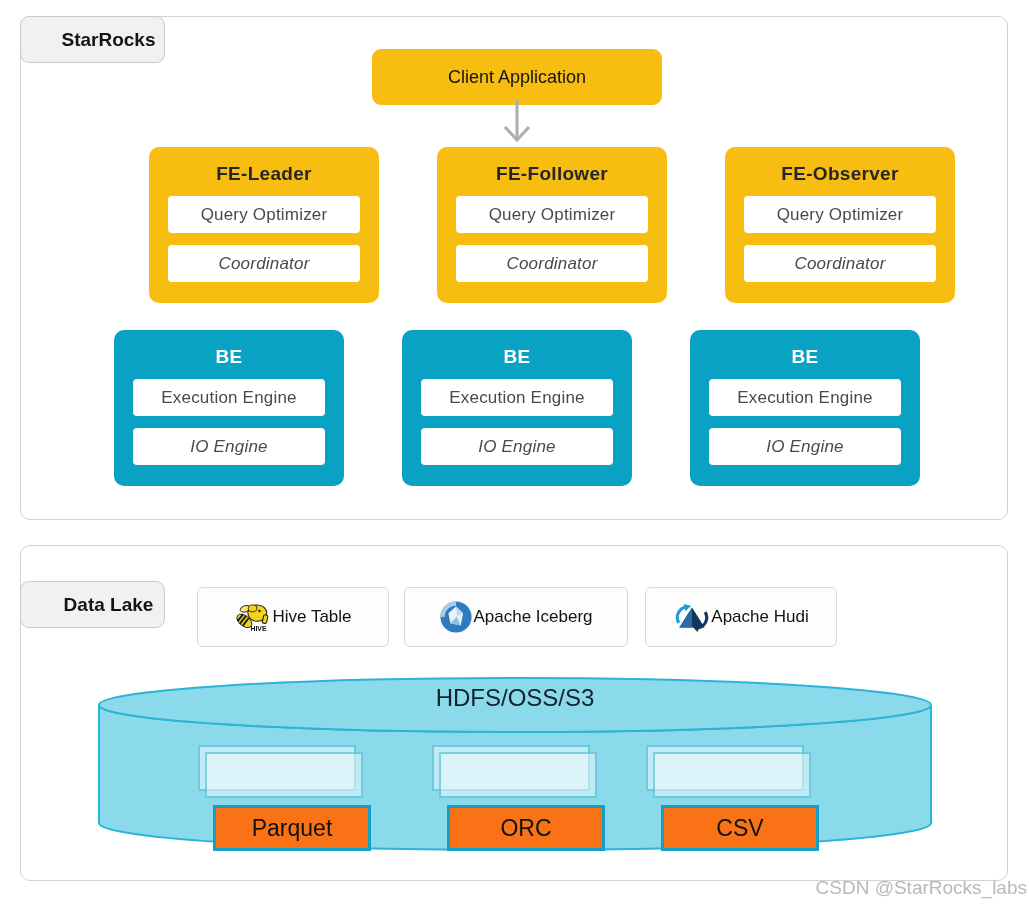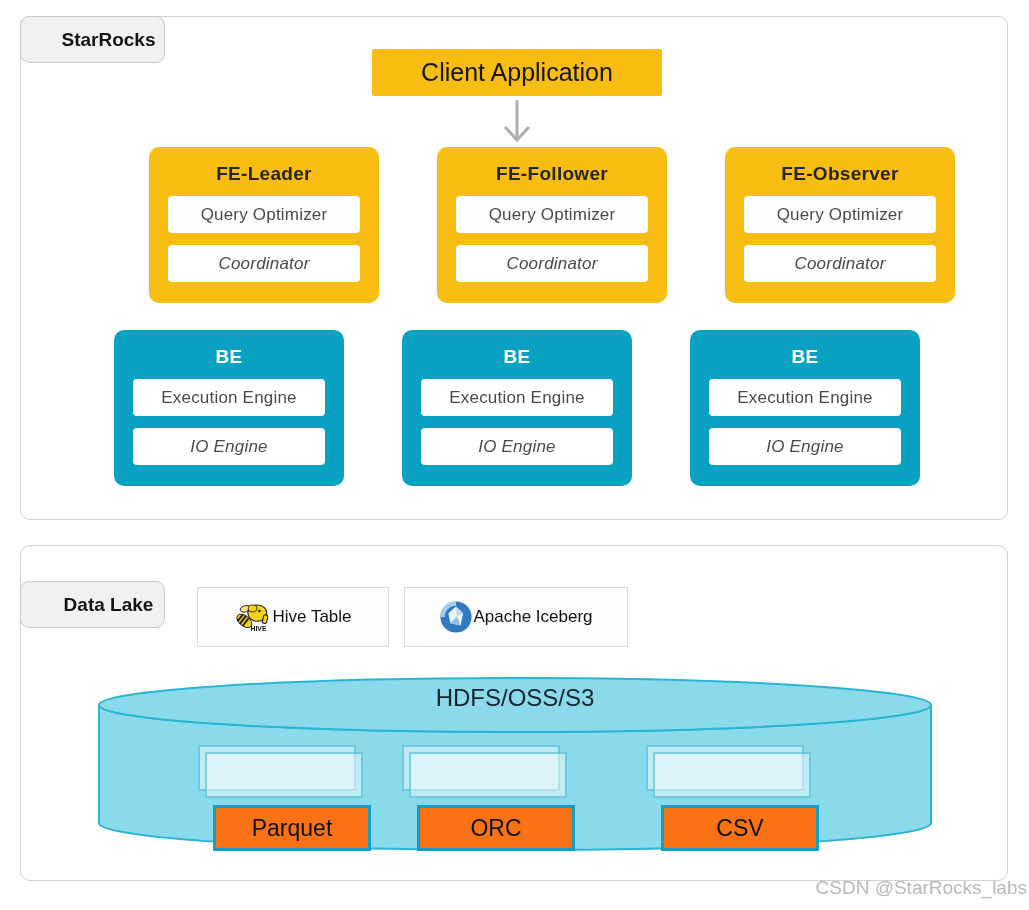--- a/index.html
+++ b/index.html
@@ -15,24 +15,24 @@
   #dl-container{top:545px;height:336px;}
   .section-chip{
     position:absolute;left:20px;width:145px;height:47px;box-sizing:border-box;
     background:var(--chip-bg,#f1f1f2);border:1px solid #c9c9c9;border-radius:9px;
     display:flex;align-items:center;justify-content:center;
     font-size:19px;font-weight:600;color:#141414;z-index:3;padding-left:32px;
   }
   #sr-chip{top:16px;}
   #dl-chip{top:545px;margin-top:36px;}
   #client-box{
-    position:absolute;left:372px;top:49px;width:290px;height:47px;
-    background:var(--fe-yellow,#F7BD11);border-radius:2px;
+    position:absolute;left:372px;top:49px;width:290px;height:56px;
+    background:var(--fe-yellow,#F7BD11);border-radius:9px;
     display:flex;align-items:center;justify-content:center;
-    font-size:25px;font-weight:500;color:#151515;z-index:2;
+    font-size:18px;font-weight:500;color:#151515;z-index:2;
   }
   #down-arrow{position:absolute;left:499px;top:99px;z-index:2;}
   .node{
     position:absolute;width:230px;height:156px;border-radius:10px;box-sizing:border-box;z-index:2;
   }
   .node.fe{background:var(--fe-yellow,#F7BD11);top:147px;margin-left:35px;}
   .node.be{background:var(--be-teal,#0AA2C2);top:330px;padding-left:19px;}
   .node-title{
     position:absolute;top:16px;left:0;right:0;text-align:center;
     font-size:19px;font-weight:600;color:#262626;letter-spacing:.3px;
@@ -41,21 +41,21 @@
   .node-item{
     position:absolute;left:19px;width:192px;height:37px;background:#ffffff;border-radius:4px;
     display:flex;align-items:center;justify-content:center;
     font-size:17px;font-weight:500;color:var(--item-text,#4a4a4a);letter-spacing:.2px;
   }
   .node-item.i1{top:49px;}
   .node-item.i2{top:98px;font-style:italic;}
   .n-left{left:114px;} .n-mid{left:402px;} .n-right{left:690px;}
   .source-box{
     position:absolute;top:587px;height:60px;box-sizing:border-box;
-    background:#fdfdfe;border:1px solid #d8d8e0;border-radius:1px;
+    background:#fdfdfe;border:1px solid #d8d8e0;border-radius:6px;
     display:flex;align-items:center;justify-content:center;z-index:2;
   }
   #src-hive{left:197px;width:192px;}
   #src-iceberg{left:404px;width:224px;}
   #src-hudi{left:645px;width:192px;}
   .source-label{font-size:17px;font-weight:500;color:#121212;}
   #cylinder{position:absolute;left:96px;top:675px;z-index:1;}
   #hdfs-label{
     position:absolute;left:96px;top:684px;width:838px;text-align:center;
     font-size:24px;font-weight:500;color:#13222a;z-index:2;
@@ -66,21 +66,21 @@
     background:rgba(255,255,255,0.45);border:2.5px solid rgba(32,168,200,0.5);
   }
   .card-ghost.g1{left:0;top:0;}
   .card-ghost.g2{left:7px;top:7px;}
   .card-main{
     position:absolute;left:15px;top:15px;width:158px;height:46px;box-sizing:border-box;
     background:#f97316;border:3px solid var(--card-border,#149FC6);
     display:flex;align-items:center;justify-content:center;
     font-size:23px;font-weight:500;color:#121212;margin-top:45px;
   }
-  #stack-parquet{left:198px;} #stack-orc{left:402px;} #stack-csv{left:646px;}
+  #stack-parquet{left:198px;} #stack-orc{left:432px;} #stack-csv{left:646px;}
   #watermark{
     position:absolute;right:2px;top:877px;font-size:19px;color:var(--watermark-gray,#b9b9b9);z-index:4;
   }
 </style>
 </head>
 <body>
 
 <div id="canvas">
 
   <div id="sr-container" class="container"></div>
@@ -150,20 +150,31 @@
     <svg width="34" height="34" viewBox="0 0 36 36">
       <circle cx="18" cy="18" r="16.5" fill="#2E7BC0"></circle>
       <path d="M1.5,18 A16.5,16.5 0 0 1 18,1.5 L18,6 A12,12 0 0 0 6,18 Z" fill="#A7CDE9"></path>
       <polygon points="18,7 25.5,14 23,27 12,24.5 10,14" fill="#EAF3FB"></polygon>
       <polygon points="18,7 25.5,14 19,17.5" fill="#BBD9EF"></polygon>
       <polygon points="12,24.5 23,27 19,17.5" fill="#8FBFE4"></polygon>
     </svg>
     <span class="source-label">Apache Iceberg</span>
   </div>
 
+  <div id="src-hudi" class="source-box">
+    <svg width="38" height="31" viewBox="0 0 42 34">
+      <polygon points="21,6 35,28 7,28" fill="#14365C"></polygon>
+      <polygon points="21,6 21,28 7,28" fill="#2B6CA8"></polygon>
+      <path d="M6.5,23 A11.5,11.5 0 0 1 15,5.5" stroke="#1F9BD8" stroke-width="3.4" fill="none"></path>
+      <polygon points="11.5,2 20,4 14,10" fill="#1F9BD8"></polygon>
+      <path d="M35.5,11 A11.5,11.5 0 0 1 27,28.5" stroke="#14365C" stroke-width="3.4" fill="none"></path>
+      <polygon points="21.5,27 30.5,25.5 27,33" fill="#14365C"></polygon>
+    </svg>
+    <span class="source-label">Apache Hudi</span>
+  </div>
 
   <svg id="cylinder" width="838" height="178" viewBox="0 0 838 178">
     <path d="M3,30 L3,148 A416,27 0 0 0 835,148 L835,30 A416,27 0 0 1 3,30 Z" fill="#8ADAEC" stroke="#2BB4D4" stroke-width="2"></path>
     <ellipse cx="419" cy="30" rx="416" ry="27" fill="#8ADAEC" stroke="#2BB4D4" stroke-width="2"></ellipse>
   </svg>
   <div id="hdfs-label">HDFS/OSS/S3</div>
 
   <div id="stack-parquet" class="card-stack">
     <div class="card-ghost g1"></div>
     <div class="card-ghost g2"></div>

